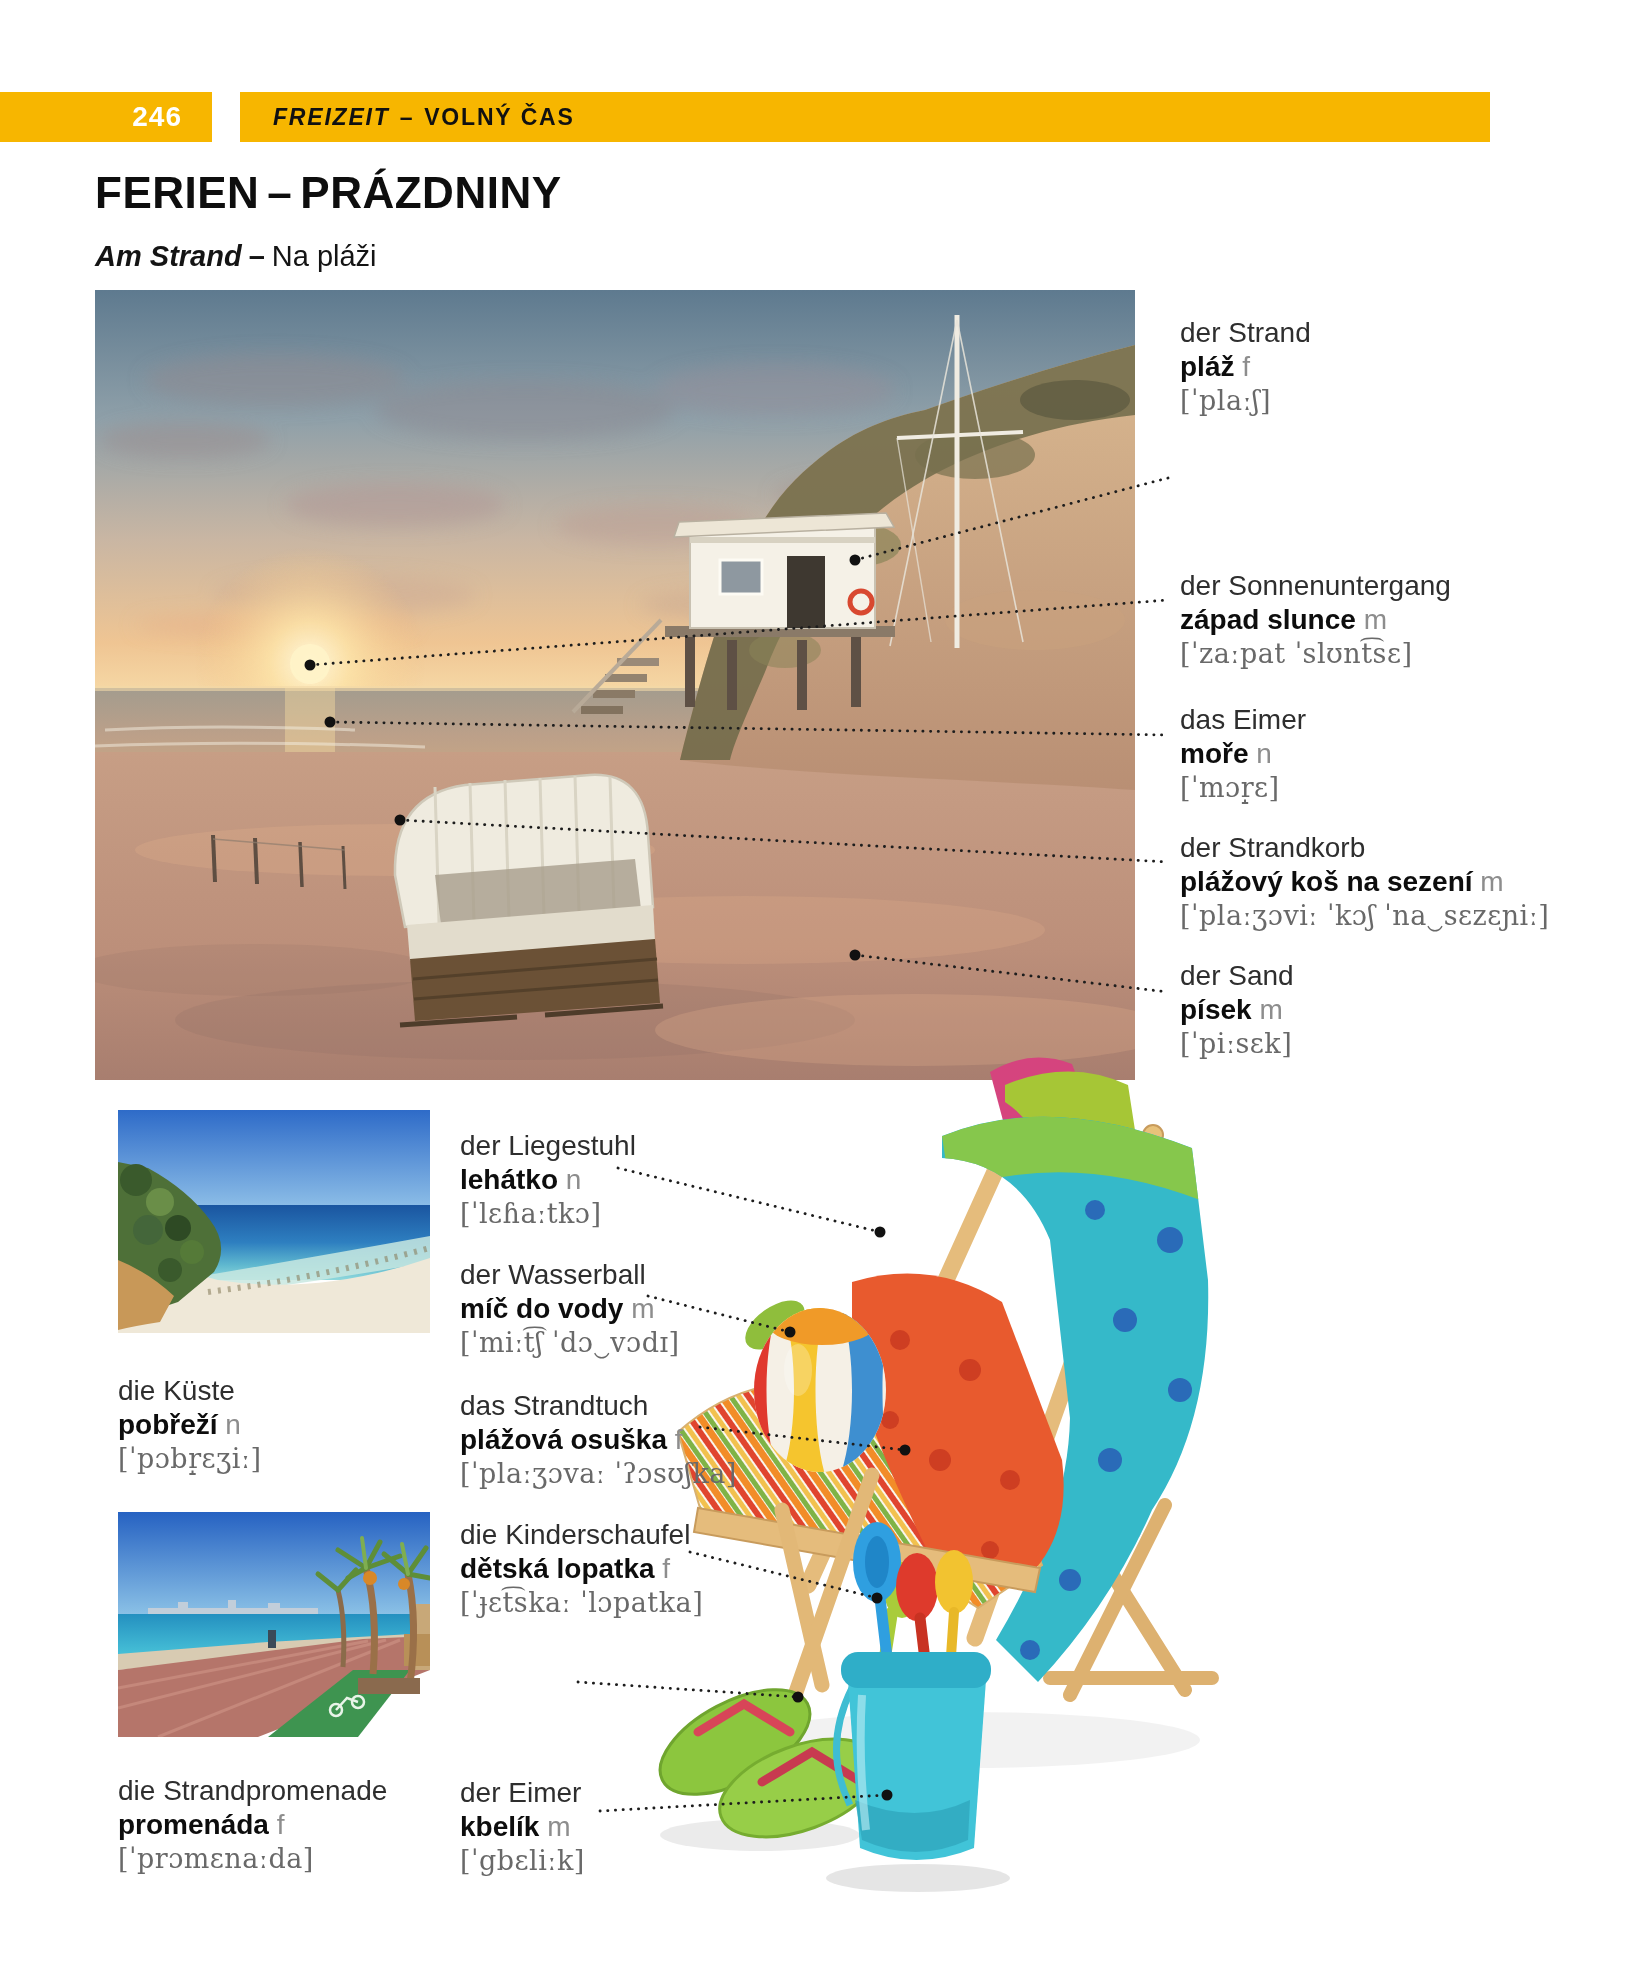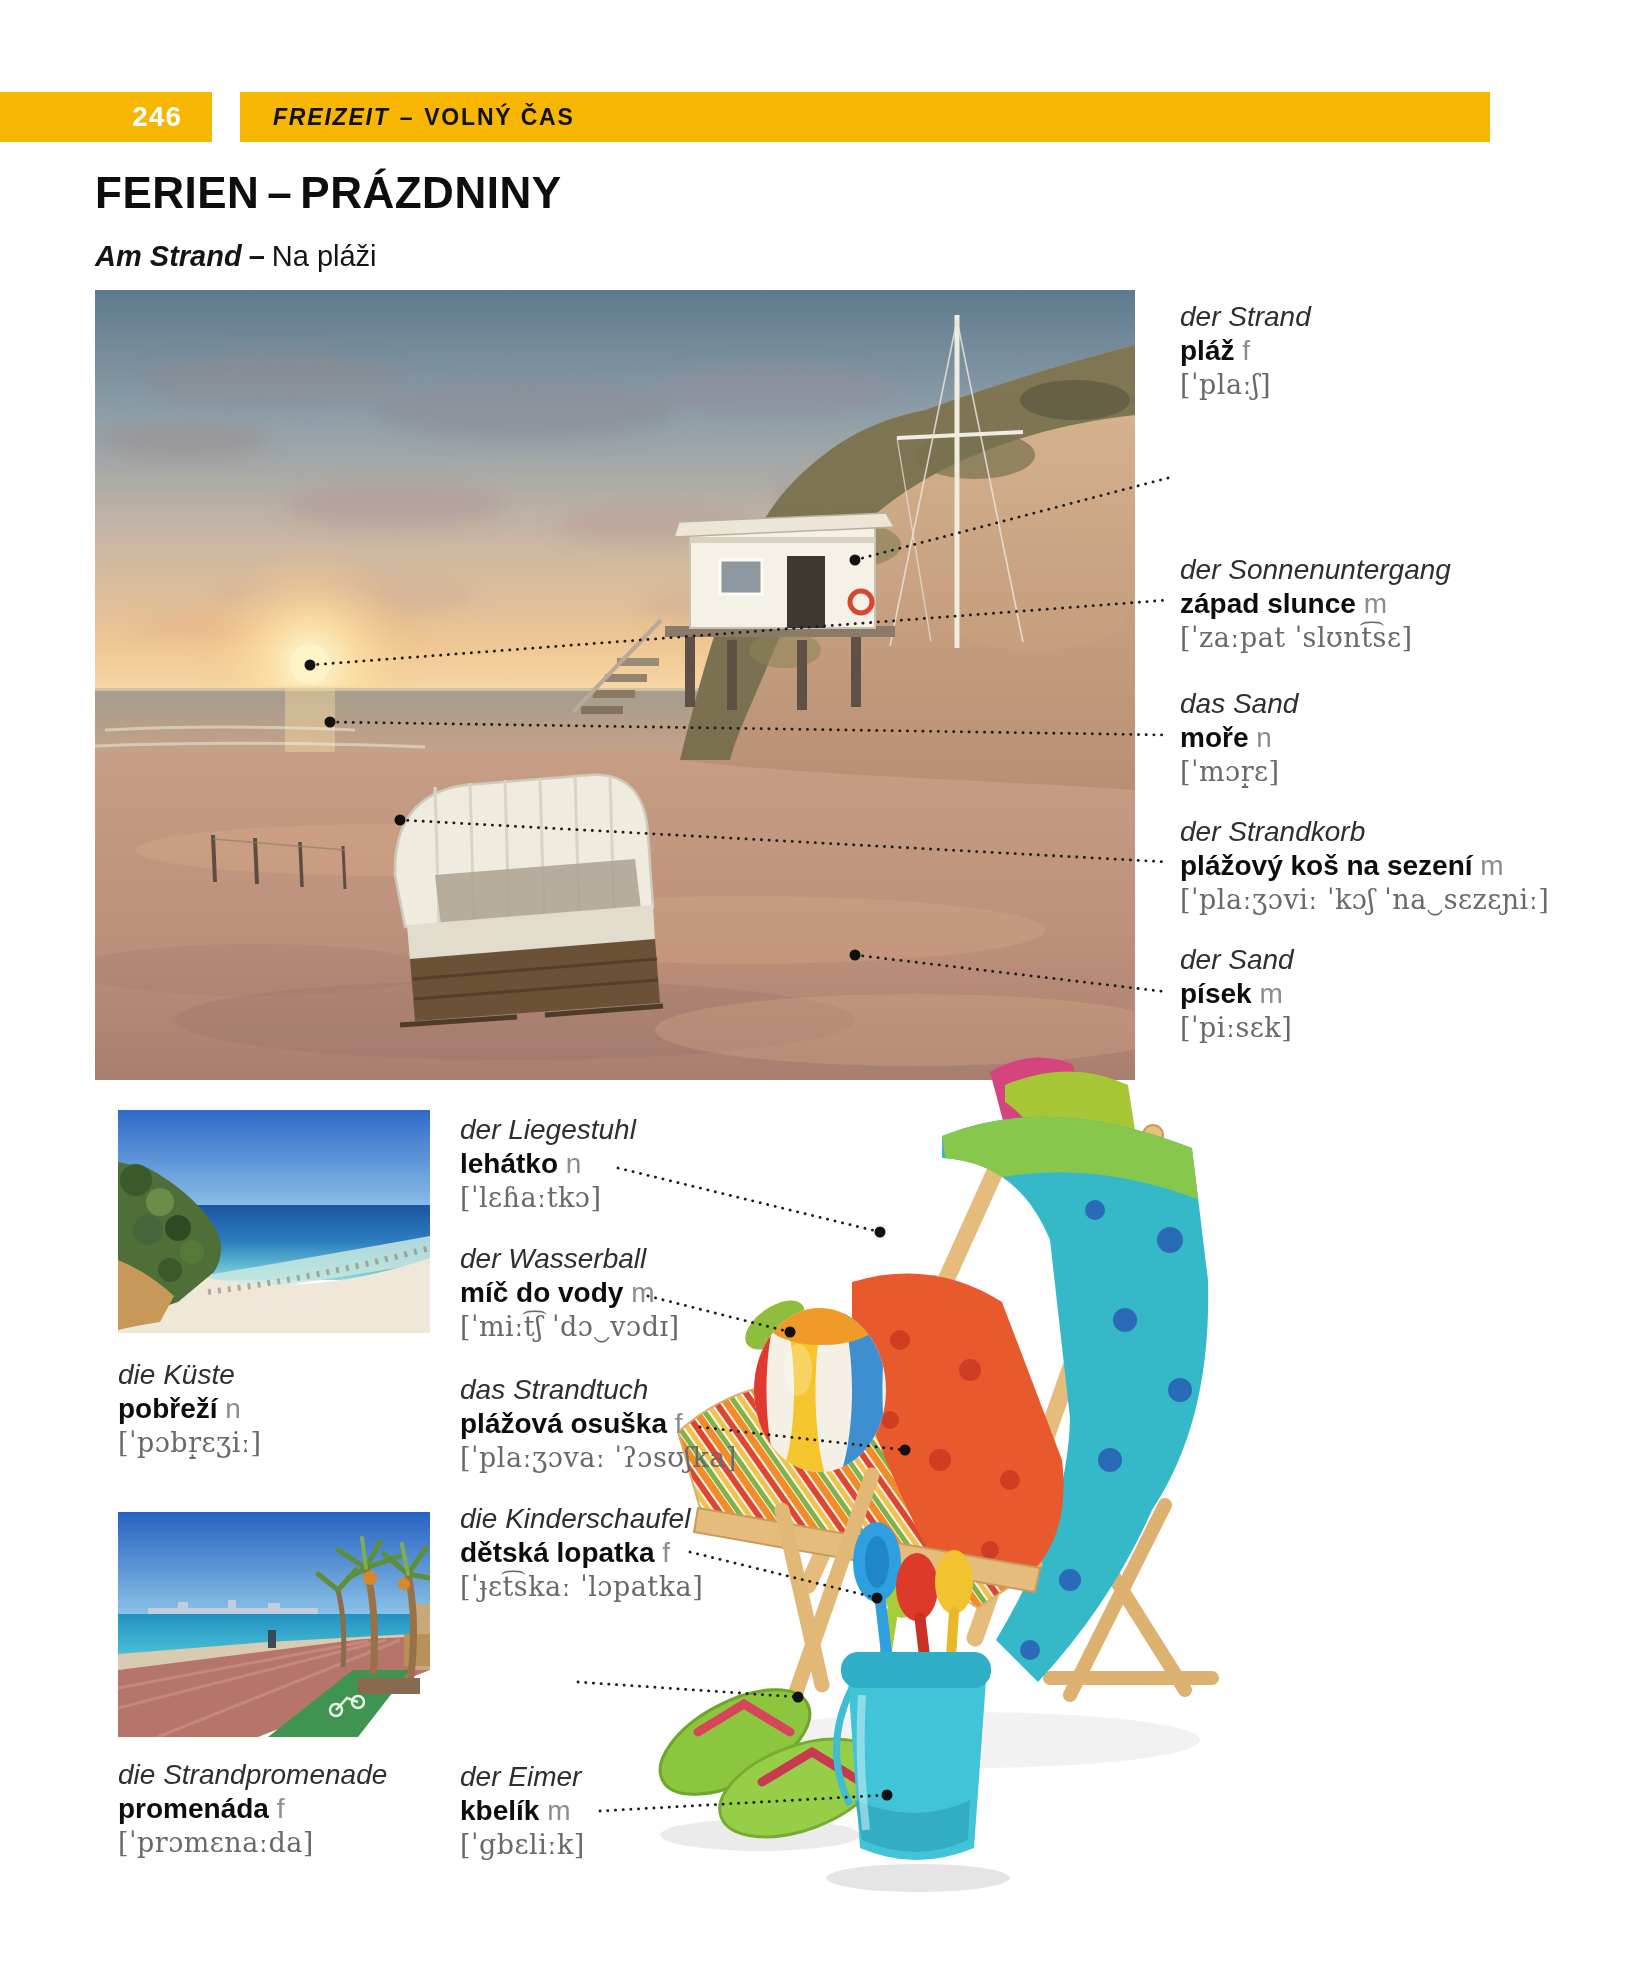--- a/index.html
+++ b/index.html
@@ -16,21 +16,21 @@
   
   .title{position:absolute;left:95px;top:168px;font-size:44px;font-weight:800;color:#0e0e0e;letter-spacing:0.5px;}
   .title .de{margin-right:8px;}
   .title .sep{margin-right:8px;}
   .subtitle{position:absolute;left:95px;top:240px;font-size:29px;color:#141414;}
   .subtitle .de{font-style:italic;font-weight:600;margin-right:7px;}
   .subtitle .sep{margin-right:7px;font-weight:600;}
 
   
   .entry{position:absolute;line-height:34px;white-space:nowrap;}
-  .entry .de{font-style:italic;font-size:28px;color:#2e2e2e;}
+  .entry .de{font-size:28px;color:#2e2e2e;margin-top:16px;}
   .entry .cs{font-size:28px;font-weight:bold;color:#0d0d0d;}
   .entry .g{font-weight:400;color:#8d8d8d;}
   .entry .ipa{font-family:"DejaVu Serif",serif;font-size:27px;color:#696969;letter-spacing:0.5px;}
 
   .photo{position:absolute;overflow:hidden;}
   svg{display:block;}
   #callouts{position:absolute;left:0;top:0;pointer-events:none;}
 </style>
 </head>
 <body>
@@ -438,21 +438,21 @@
     <div class="de">der Strand</div>
     <div class="cs"><span>pláž</span> <span class="g">f</span></div>
     <div class="ipa">[ˈplaːʃ]</div>
   </div>
   <div class="entry" style="left:1180px;top:553px;">
     <div class="de">der Sonnenuntergang</div>
     <div class="cs"><span>západ slunce</span> <span class="g">m</span></div>
     <div class="ipa">[ˈzaːpat ˈslʊnt͡sɛ]</div>
   </div>
   <div class="entry" style="left:1180px;top:687px;">
-    <div class="de">das Sand</div>
+    <div class="de">das Eimer</div>
     <div class="cs"><span>moře</span> <span class="g">n</span></div>
     <div class="ipa">[ˈmɔr̝ɛ]</div>
   </div>
   <div class="entry" style="left:1180px;top:815px;">
     <div class="de">der Strandkorb</div>
     <div class="cs"><span>plážový koš na sezení</span> <span class="g">m</span></div>
     <div class="ipa">[ˈplaːʒɔviː ˈkɔʃ ˈna‿sɛzɛɲiː]</div>
   </div>
   <div class="entry" style="left:1180px;top:943px;">
     <div class="de">der Sand</div>

